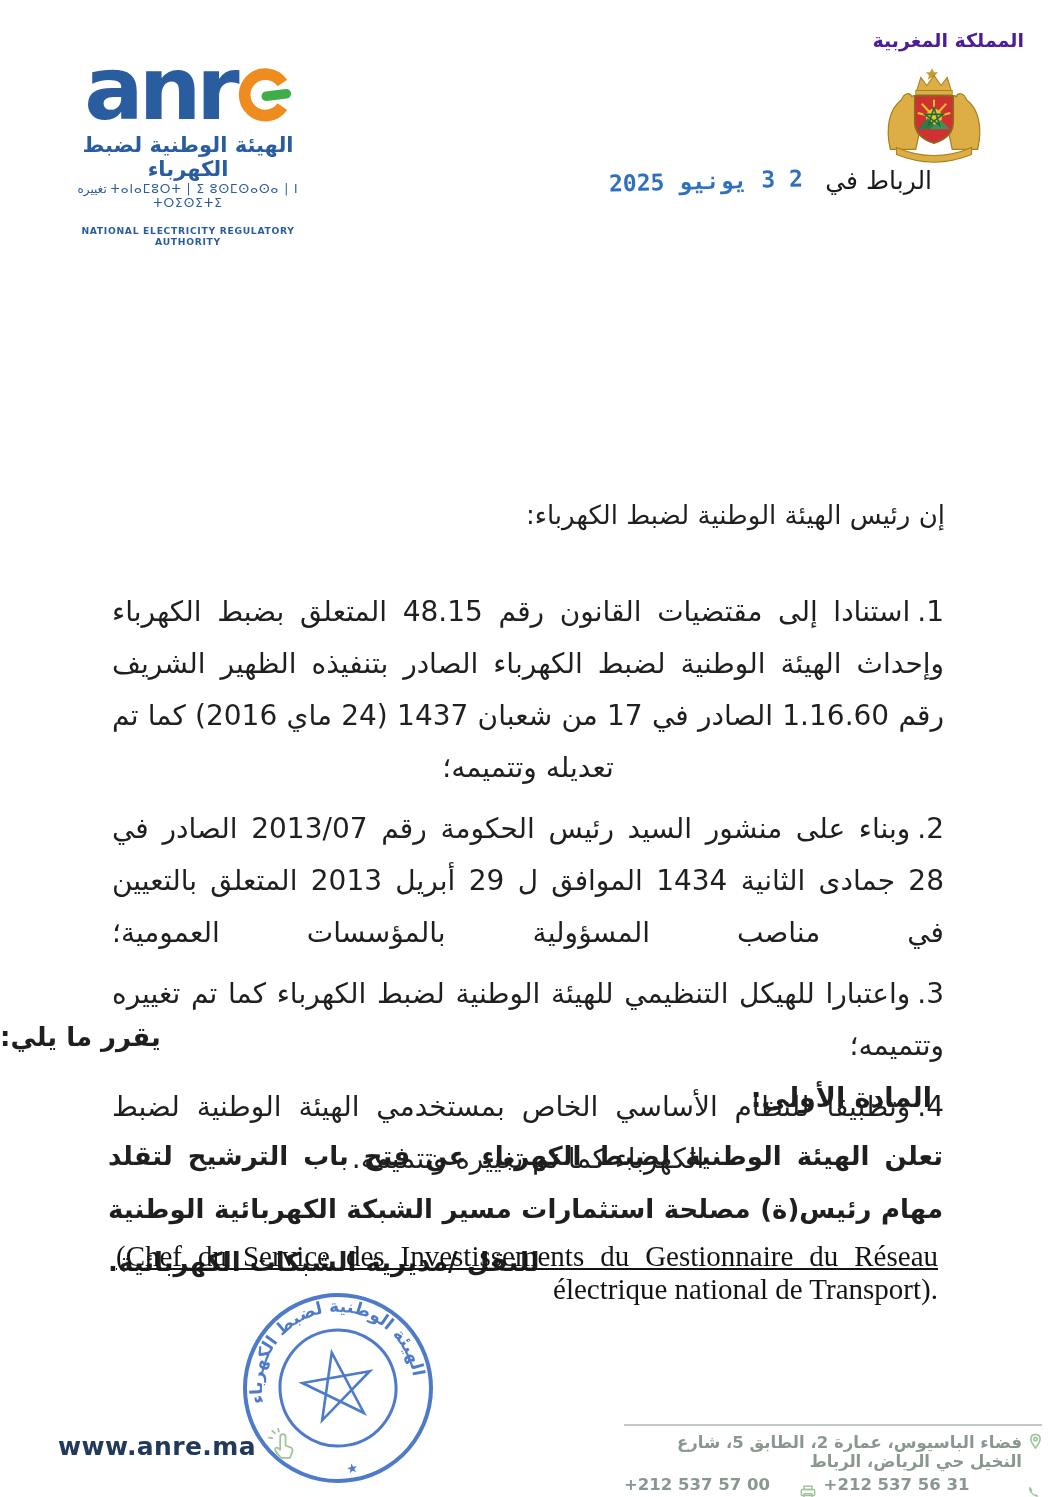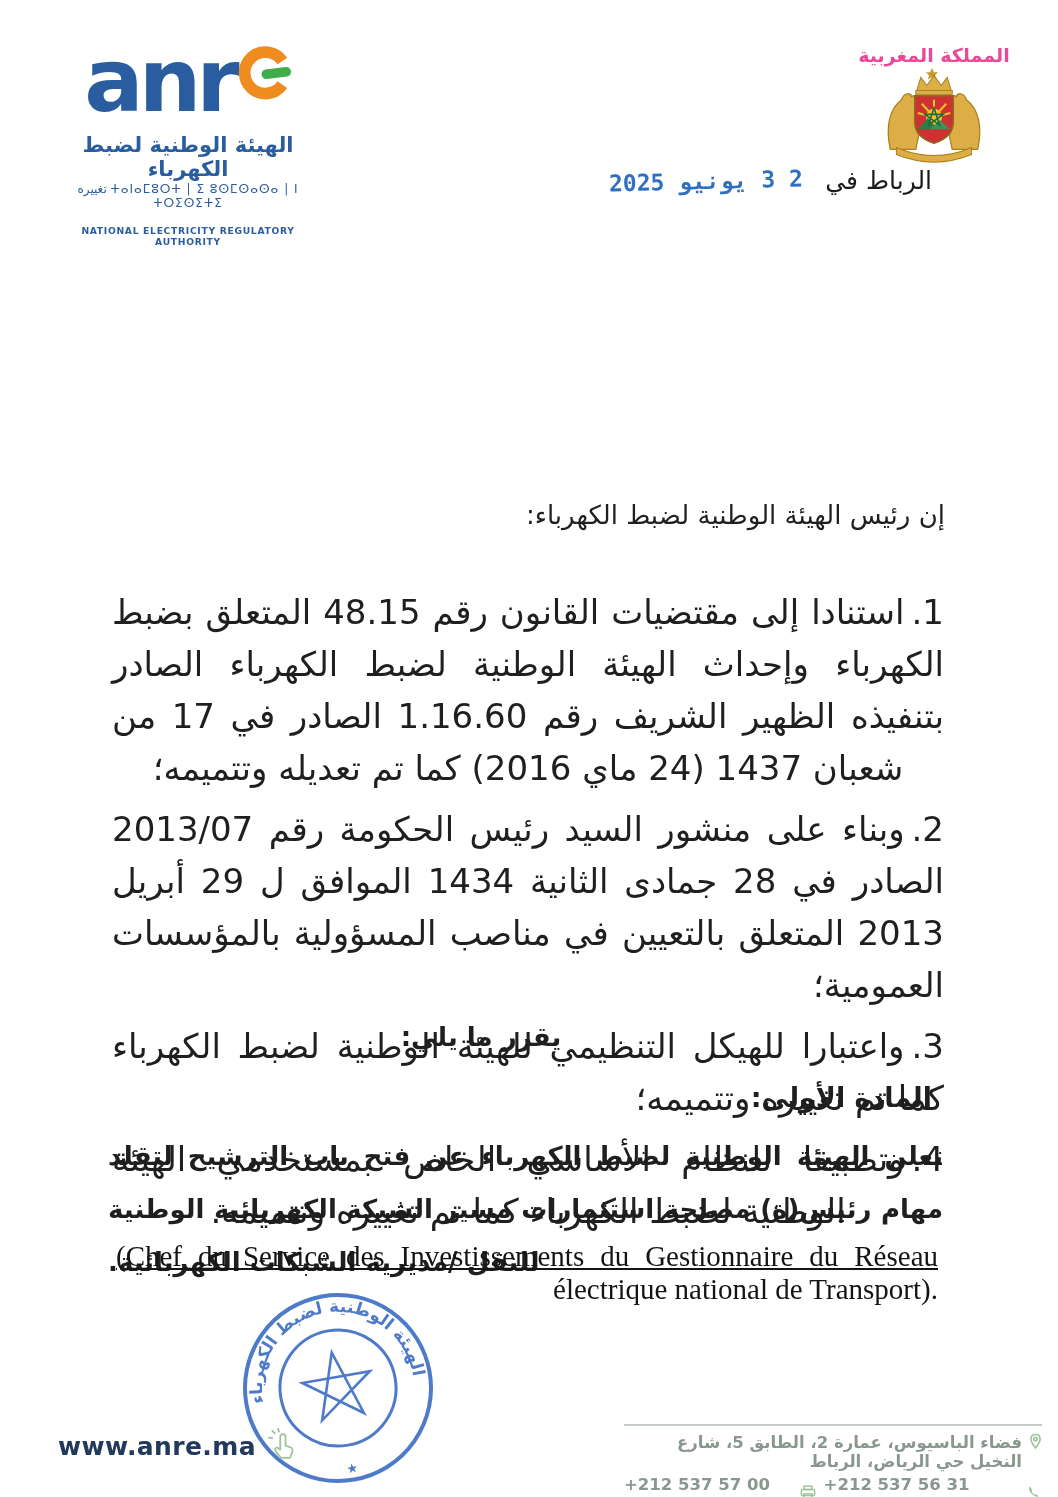--- a/index.html
+++ b/index.html
@@ -4,60 +4,60 @@
 <style>
   * { margin:0; padding:0; box-sizing:border-box; }
   html,body { background:#ffffff; }
   .page {
     position:relative; width:1058px; height:1497px; background:#ffffff;
     font-family:"DejaVu Sans", sans-serif; color:#1f1f1f; overflow:hidden;
   }
 
   
   .logo-block { position:absolute; left:62px; top:42px; width:252px; }
-  .wordmark { display:flex; align-items:flex-start; justify-content:center; height:86px; }
+  .wordmark { display:flex; align-items:flex-end; justify-content:center; height:86px; }
   .wordmark .anr {
     font-family:"DejaVu Sans", sans-serif; font-weight:bold; color:#2a5d9f;
     font-size:88px; letter-spacing:-5px; line-height:78px;
   }
   .e-glyph { display:inline-block; vertical-align:baseline; margin-left:3px; margin-bottom:2px; }
   .logo-ar { margin-top:5px; text-align:center; font-size:21px; font-weight:bold; color:#2a5d9f; direction:rtl; }
   .logo-tf { margin-top:1px; text-align:center; font-size:12px; color:#2a5d9f; letter-spacing:1px; }
   .logo-en { margin-top:15px; text-align:center; font-size:9.2px; color:#2a5d9f; letter-spacing:0.7px; font-weight:600; }
 
   
-  .kingdom { position:absolute; top:44px; right:34px; width:180px; text-align:center;
-             font-size:19px; font-weight:bold; color:#ec4899; direction:rtl; }
+  .kingdom { position:absolute; top:29px; right:34px; width:180px; text-align:right;
+             font-size:19px; font-weight:bold; color:#4c1d95; direction:rtl; }
   .coa { position:absolute; top:66px; right:28px; width:192px; text-align:center; }
 
   
   .dateline { position:absolute; top:166px; right:126px; direction:rtl; display:flex; align-items:center; }
   .place { font-size:25px; color:#1a1a1a; }
   .stamp-date {
     margin-right:22px; direction:rtl; font-family:"DejaVu Sans Mono", monospace;
     font-weight:bold; font-size:23px; color:#2e6fc0; letter-spacing:2px; transform:rotate(-1.5deg);
   }
 
   
   .doc-title { position:absolute; top:284px; left:105px; right:118px; direction:rtl;
                text-align:center; font-weight:bold; font-size:27px; line-height:55px; }
 
   
   .intro { position:absolute; top:500px; left:105px; right:113px; direction:rtl;
            text-align:right; font-size:26px; }
   .list { position:absolute; top:586px; left:112px; right:114px; direction:rtl;
-          font-size:34px; line-height:52px; }
+          font-size:28px; line-height:52px; }
   .item { text-align:justify; margin-bottom:9px; }
   .item:nth-child(1) { text-align-last:center; }
   .item:nth-child(2) { text-align-last:justify; }
   .item:nth-child(3) { text-align-last:right; }
   .item:nth-child(4) { text-align-last:center; }
   .li-num { direction:rtl; unicode-bidi:bidi-override; margin-left:7px; }
 
-  .decides { position:absolute; top:1022px; left:0; right:96px; text-align:center;
+  .decides { position:absolute; top:1022px; left:0; right:96px; text-align:left;
              direction:rtl; font-size:26px; font-weight:600; }
   .article-h { position:absolute; top:1082px; right:126px; direction:rtl;
                font-size:27px; font-weight:bold; }
   .article-p { position:absolute; top:1130px; left:108px; right:115px; direction:rtl;
                text-align:justify; text-align-last:left; font-size:26px; line-height:53px; font-weight:bold; }
 
   .french { position:absolute; top:1240px; left:116px; right:120px;
             font-family:"Liberation Serif", serif; font-size:29px; color:#141414; }
   .fr1 { text-align:justify; text-align-last:justify;text-decoration:underline; }
   .fr2 { text-align:right; }

